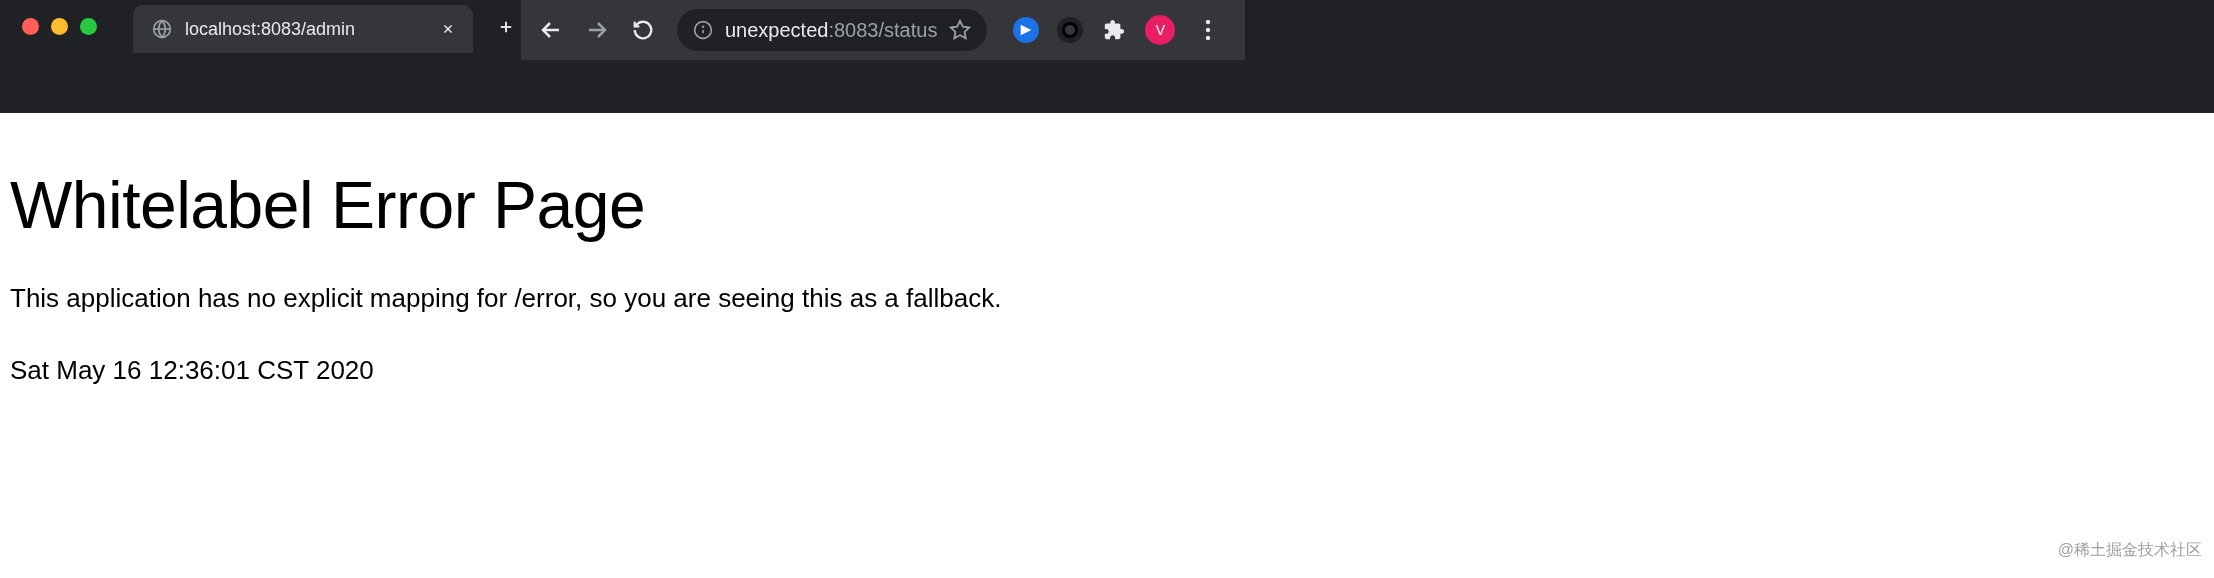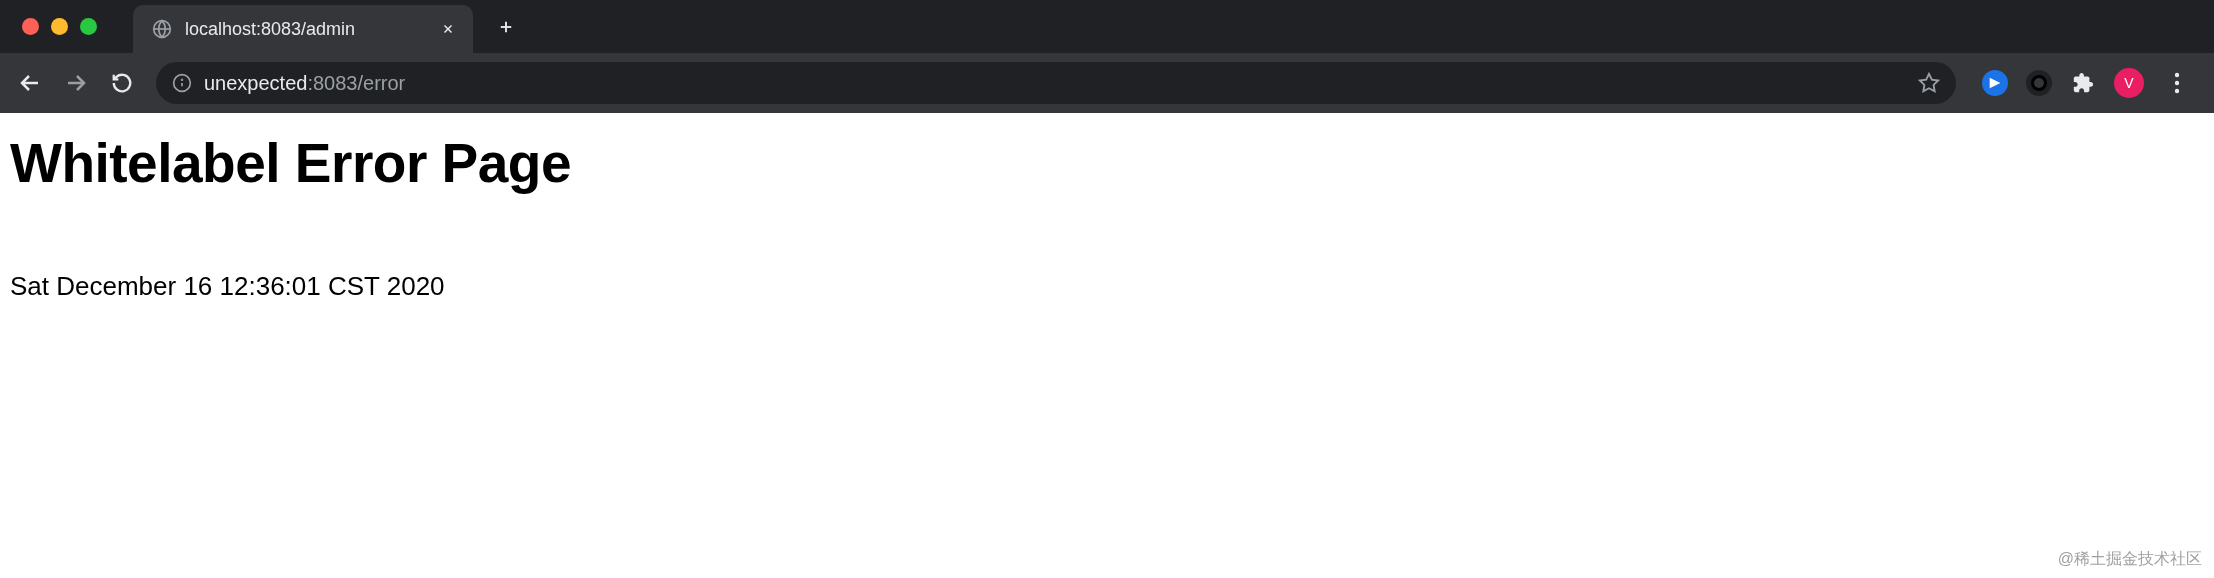--- a/index.html
+++ b/index.html
@@ -12,21 +12,21 @@
       background: #fff;
       width: 2214px;
       height: 578px;
       overflow: hidden;
       position: relative;
     }
     .browser-chrome {
       background: #202124;
       height: 113px;
       display: flex;
-      flex-direction: column;
+      flex-direction: row;
     }
     .tab-bar {
       height: 53px;
       display: flex;
       align-items: center;
       background: #202124;
     }
     .traffic-lights {
       display: flex;
       gap: 12px;
@@ -171,37 +171,38 @@
       align-items: center;
       justify-content: center;
       width: 30px;
     }
     .content {
       padding: 18px 10px;
       font-family: "Avenir Next", "Helvetica Neue", Arial, sans-serif;
       color: #000;
     }
     .content h1 {
-      font-size: 55px;
-      font-weight: 700;
+      font-size: 66px;
+      font-weight: 400;
       margin-bottom: 38px;
       letter-spacing: -0.5px;
+      margin-top: 36px;
     }
     .content p {
       font-size: 26px;
       line-height: 1.38;
       font-weight: 400;
     }
     .content .spacer {
       height: 36px;
     }
     .watermark {
       position: absolute;
       right: 12px;
-      bottom: 8px;
+      bottom: 17px;
       font-size: 16px;
       color: #a0a0a0;
     }
   </style>
 </head>
 <body>
 
 <div class="browser-chrome">
   <div class="tab-bar">
     <div class="traffic-lights">
@@ -252,21 +253,21 @@
       </svg>
     </div>
     <div class="address-bar">
       <span class="addr-icon">
         <svg width="20" height="20" viewBox="0 0 24 24" fill="none" stroke="currentColor" stroke-width="2">
           <circle cx="12" cy="12" r="10"></circle>
             <line x1="12" y1="16" x2="12" y2="12"></line>
             <circle cx="12" cy="8" r="0.5" fill="currentColor"></circle>
         </svg>
       </span>
-      <span class="addr-text"><span>unexpected</span><span class="dim">:8083/error</span></span>
+      <span class="addr-text"><span>unexpected</span><span class="dim">:8083/status</span></span>
       <span class="star-btn">
         <svg width="22" height="22" viewBox="0 0 24 24" fill="none" stroke="currentColor" stroke-width="2">
           <polygon points="12 2 15.09 8.26 22 9.27 17 14.14 18.18 21.02 12 17.77 5.82 21.02 7 14.14 2 9.27 8.91 8.26 12 2"></polygon>
         </svg>
       </span>
     </div>
     <div class="ext-icons">
       <div class="ext-icon" style="background:#1b73e8;">
         <svg width="16" height="16" viewBox="0 0 24 24" fill="#fff">
             <path d="M4 4 L20 12 L4 20 Z"></path>
@@ -289,17 +290,18 @@
             <circle cx="3" cy="11" r="2.2"></circle>
             <circle cx="3" cy="19" r="2.2"></circle>
         </svg>
       </div>
     </div>
   </div>
 </div>
 
 <div class="content">
   <h1>Whitelabel Error Page</h1>
+  <p>This application has no explicit mapping for /error, so you are seeing this as a fallback.</p>
   <div class="spacer"></div>
-  <p>Sat December 16 12:36:01 CST 2020</p>
+  <p>Sat May 16 12:36:01 CST 2020</p>
 </div>
 
 <div class="watermark">@稀土掘金技术社区</div>
 
 </body></html>

